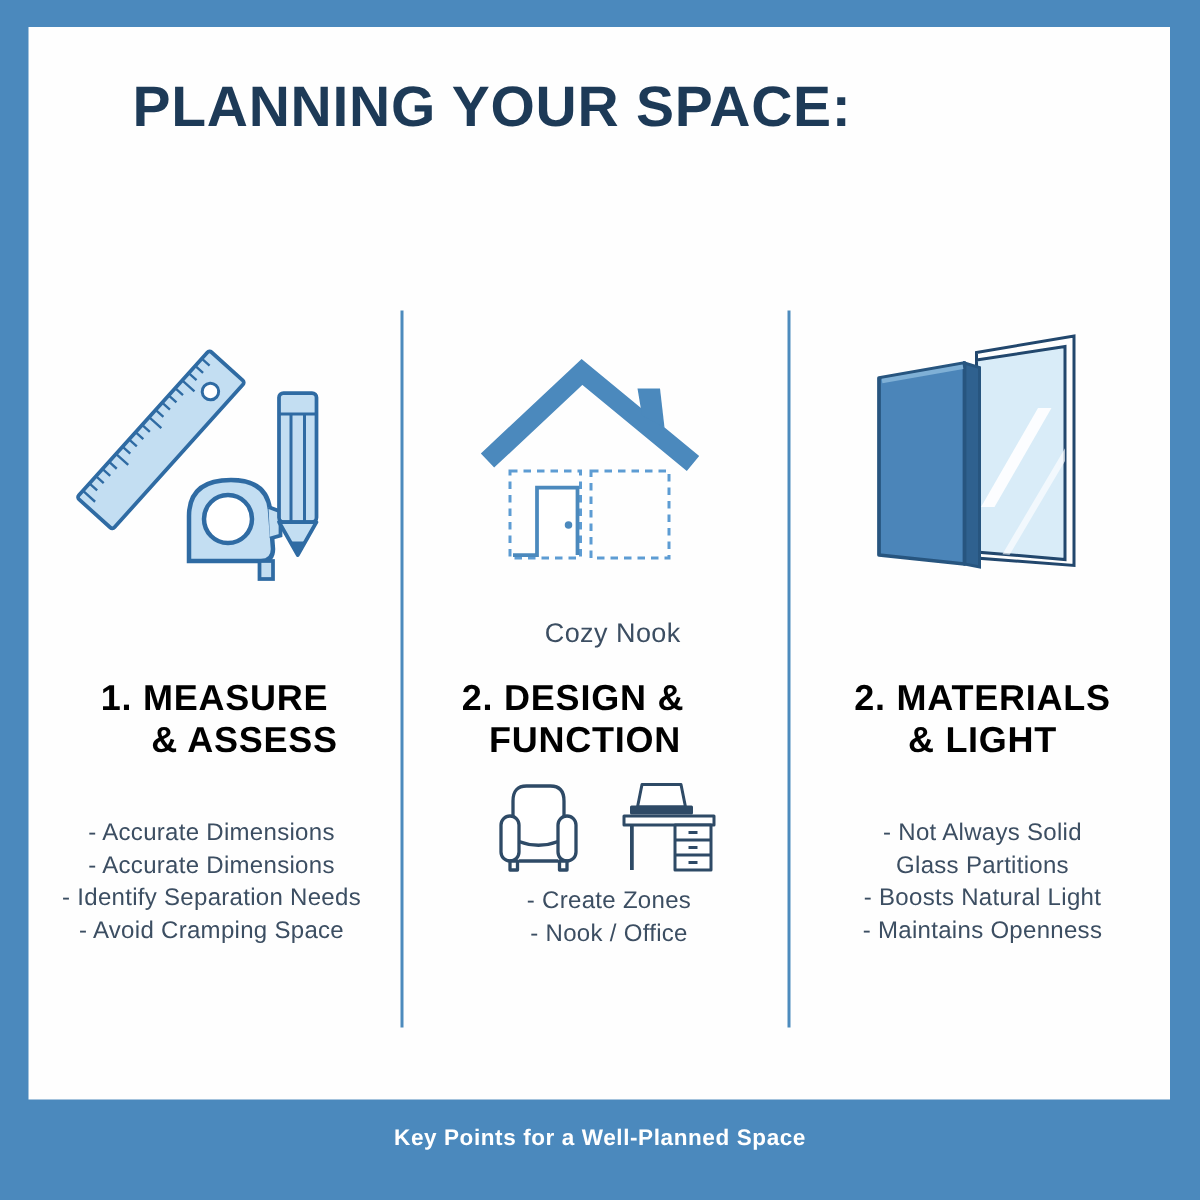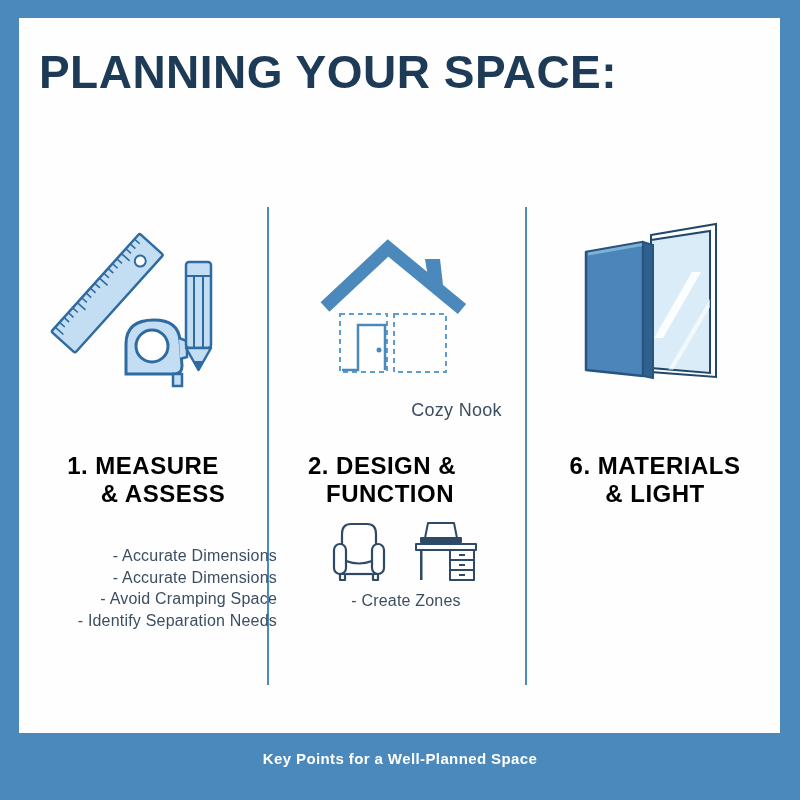--- a/index.html
+++ b/index.html
@@ -8,21 +8,21 @@
     background:#4b89bd;
     font-family:"Liberation Sans",sans-serif;
     overflow:hidden;
   }
   .sheet{
     position:absolute;left:19px;top:18px;width:761px;height:715px;
     background:#fefefe;
   }
   .title{
     position:absolute;left:0;top:46px;width:656px;text-align:center;
-    color:#1d3a57;font-weight:800;font-size:46px;line-height:52px;letter-spacing:0.5px;
+    color:#1d3a57;font-weight:800;font-size:38px;line-height:52px;letter-spacing:0.5px;
   }
   .divider{
     position:absolute;top:207px;height:478px;width:2px;background:#4d8bbd;
   }
   .icon-abs{position:absolute;}
   .caption{
     position:absolute;text-align:center;color:#3c4e62;
     font-size:18px;font-weight:500;letter-spacing:0.3px;
   }
   .heading{
@@ -80,43 +80,43 @@
         <polygon points="146,133 155,133 150.5,142" fill="#2f6ba3"></polygon>
       </g>
     </svg>
   </div>
 
   <div class="heading" style="left:19px;width:248px;">
     <div>1. MEASURE</div>
     <div class="l2-indent-lg">&amp; ASSESS</div>
   </div>
 
-  <div class="bullets" style="left:33px;width:244px;top:545px;text-align:right;">
+  <div class="bullets" style="left:19px;width:244px;top:545px;">
     <div>- Accurate Dimensions</div>
     <div>- Accurate Dimensions</div>
+    <div>- Identify Separation Needs</div>
     <div>- Avoid Cramping Space</div>
-    <div>- Identify Separation Needs</div>
   </div>
 
   <div class="icon-abs" style="left:313px;top:237px;">
     <svg width="165" height="145" viewBox="0 0 165 145">
 
       <path d="M12,70 L75,11 L149,72" fill="none" stroke="#4b89bd" stroke-width="13" stroke-linejoin="miter"></path>
 
       <polygon points="112,22 127,22 130,48 115,40" fill="#4b89bd"></polygon>
 
       <rect x="27" y="77" width="47" height="58" fill="none" stroke="#5d9cd3" stroke-width="2" stroke-dasharray="5 4"></rect>
       <rect x="81" y="77" width="52" height="58" fill="none" stroke="#5d9cd3" stroke-width="2" stroke-dasharray="5 4"></rect>
 
       <path d="M29,133 L45,133 L45,88 L72,88 L72,133" fill="#ffffff" stroke="#4b89bd" stroke-width="2.5"></path>
       <circle cx="66" cy="113" r="2.5" fill="#4b89bd"></circle>
     </svg>
   </div>
 
-  <div class="caption" style="left:267px;width:283px;top:400px;padding-left:48px;">Cozy Nook</div>
+  <div class="caption" style="left:267px;width:283px;top:412px;">Cozy Nook</div>
 
   <div class="heading" style="left:267px;width:230px;">
     <div>2. DESIGN &amp;</div>
     <div class="l2-indent-sm">FUNCTION</div>
   </div>
 
   <div class="icon-abs" style="left:328px;top:518px;">
     <svg width="160" height="70" viewBox="0 0 160 70">
 
       <g fill="#ffffff" stroke="#2e4a66" stroke-width="2.2" stroke-linejoin="round">
@@ -139,20 +139,21 @@
         <line x1="122" y1="52" x2="146" y2="52"></line>
         <line x1="131" y1="37" x2="137" y2="37"></line>
         <line x1="131" y1="47" x2="137" y2="47"></line>
         <line x1="131" y1="57" x2="137" y2="57"></line>
       </g>
     </svg>
   </div>
 
   <div class="bullets" style="left:267px;width:278px;top:590px;">
     <div>- Create Zones</div>
+    <div>- Nook / Office</div>
   </div>
 
   <div class="icon-abs" style="left:558px;top:220px;">
     <svg width="190" height="165" viewBox="0 0 190 165">
       <defs>
         <clipPath id="glassclip">
           <polygon points="93,20 152,11 152,153 93,148"></polygon>
         </clipPath>
       </defs>
 
@@ -163,20 +164,26 @@
         <polygon points="110,150 156,72 161,72 115,150" fill="#ffffff" opacity="0.65"></polygon>
       </g>
 
       <polygon points="85,22 95,25 95,158 85,156" fill="#2f618f" stroke="#27557f" stroke-width="2"></polygon>
       <polygon points="28,32 85,22 85,156 28,150" fill="#4b85b9" stroke="#27557f" stroke-width="2.5" stroke-linejoin="round"></polygon>
       <line x1="30" y1="34" x2="84" y2="24.5" stroke="#7fb0d6" stroke-width="3"></line>
     </svg>
   </div>
 
   <div class="heading" style="left:530px;width:250px;">
-    <div>6. MATERIALS</div>
+    <div>2. MATERIALS</div>
     <div>&amp; LIGHT</div>
   </div>
 
+  <div class="bullets" style="left:530px;width:250px;top:545px;">
+    <div>- Not Always Solid</div>
+    <div>Glass Partitions</div>
+    <div>- Boosts Natural Light</div>
+    <div>- Maintains Openness</div>
+  </div>
 
   <div class="footer-caption">Key Points for a Well-Planned Space</div>
 
 </div>
 
 </body></html>

